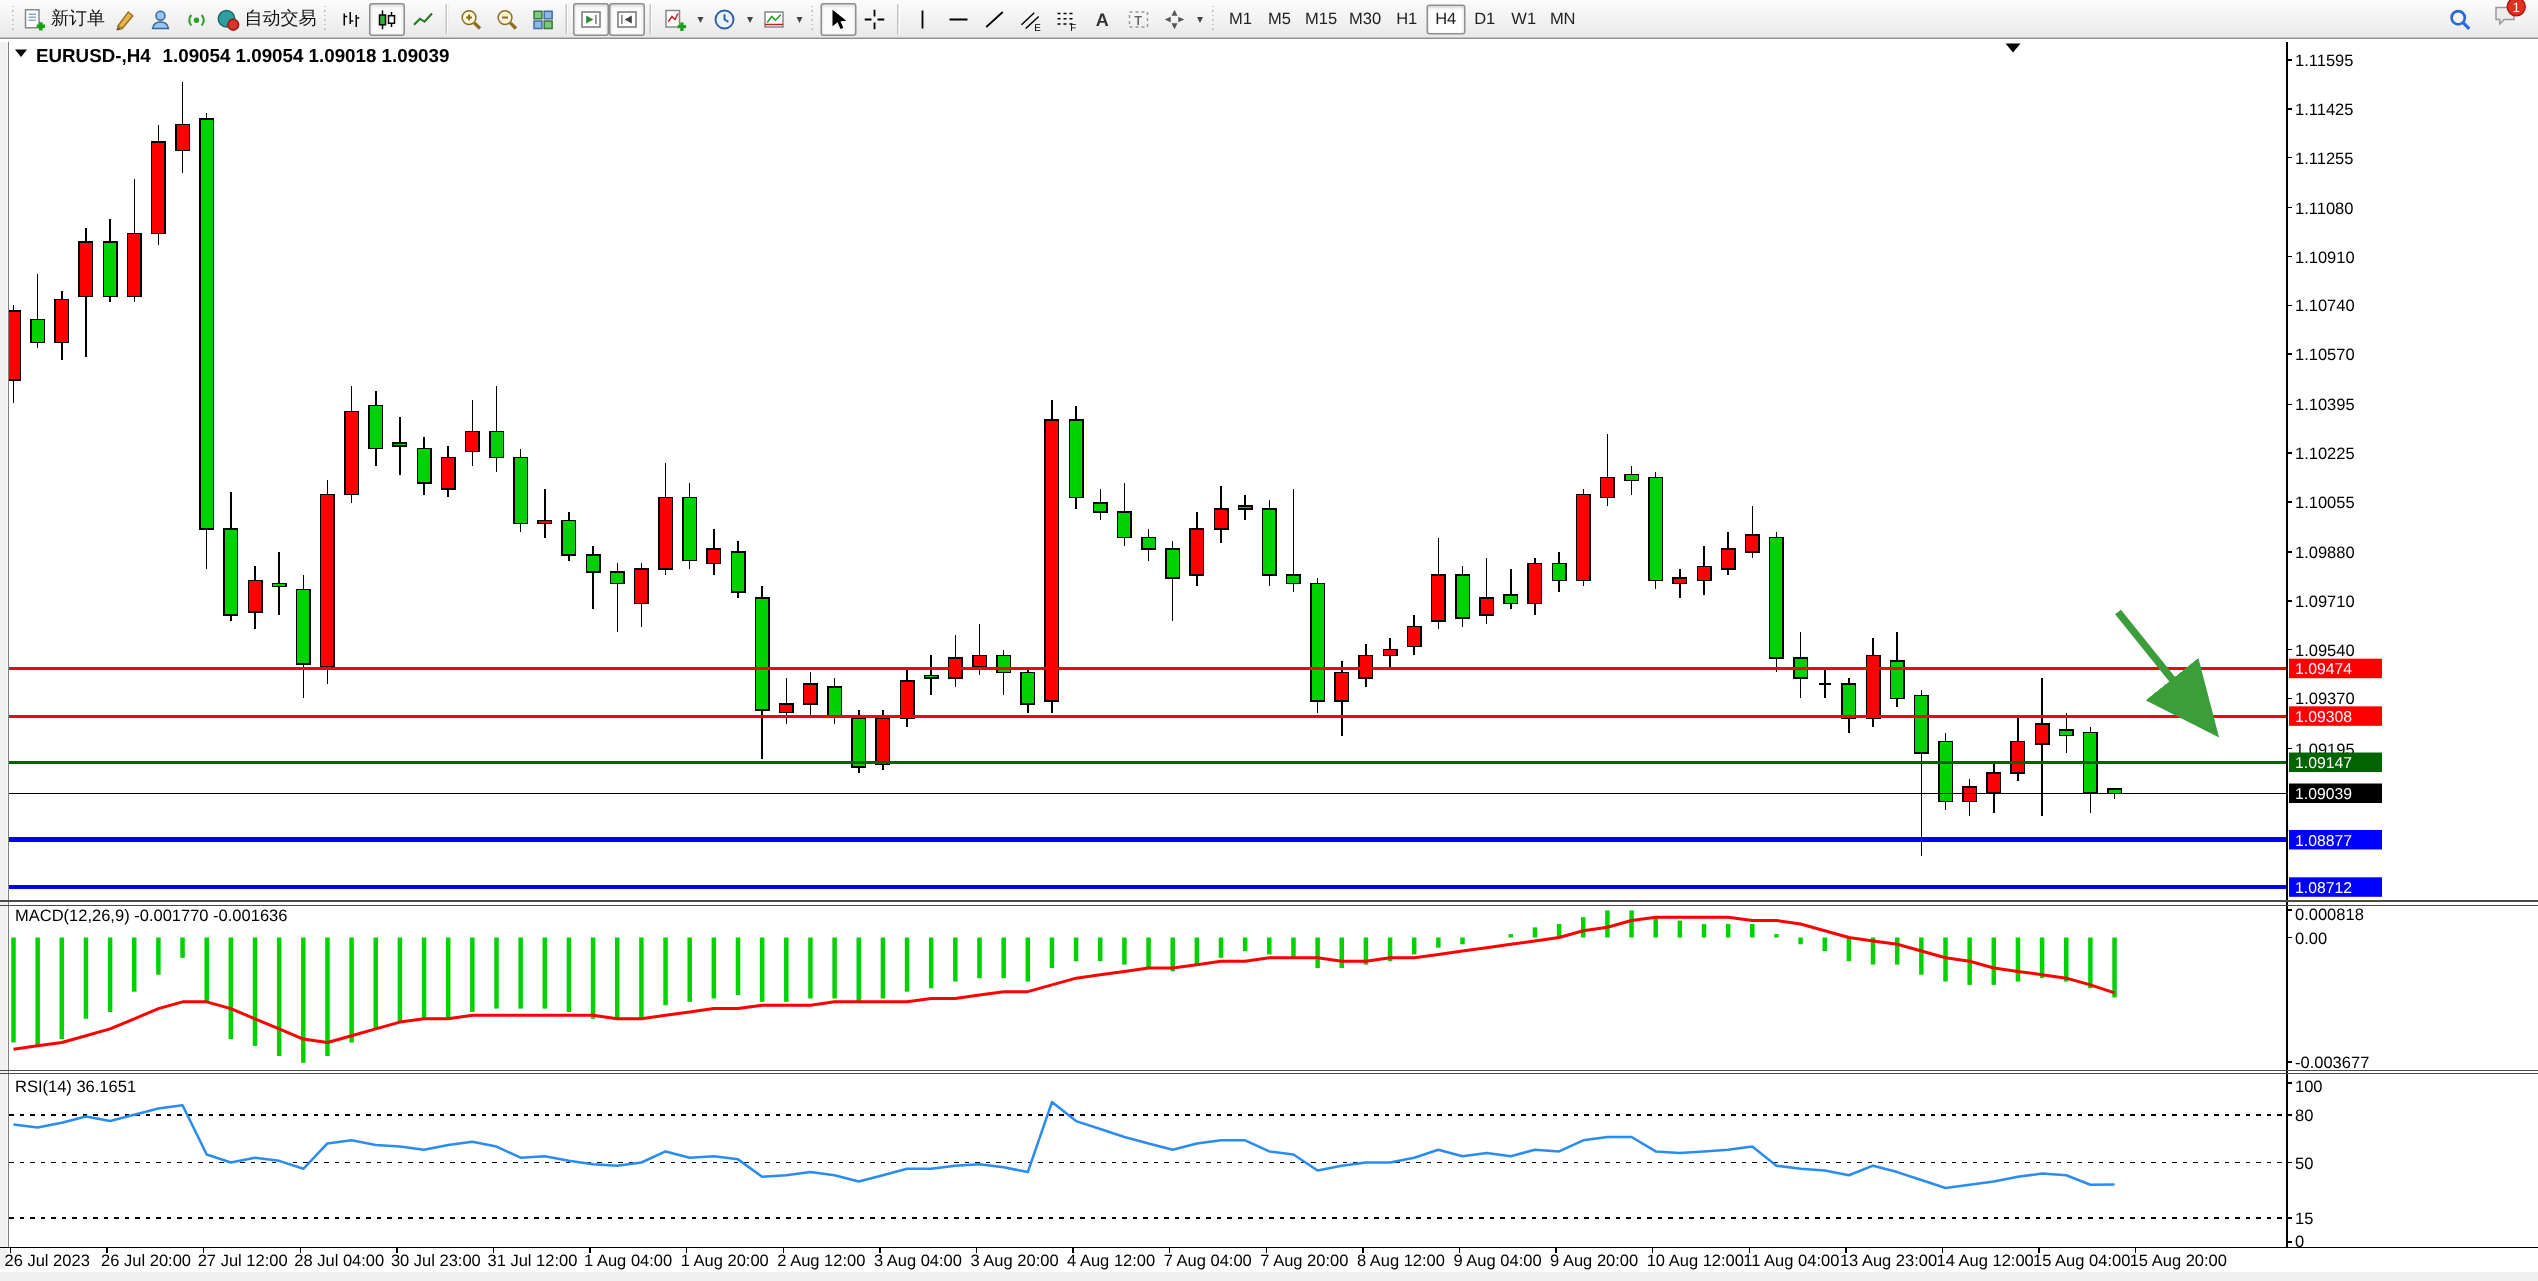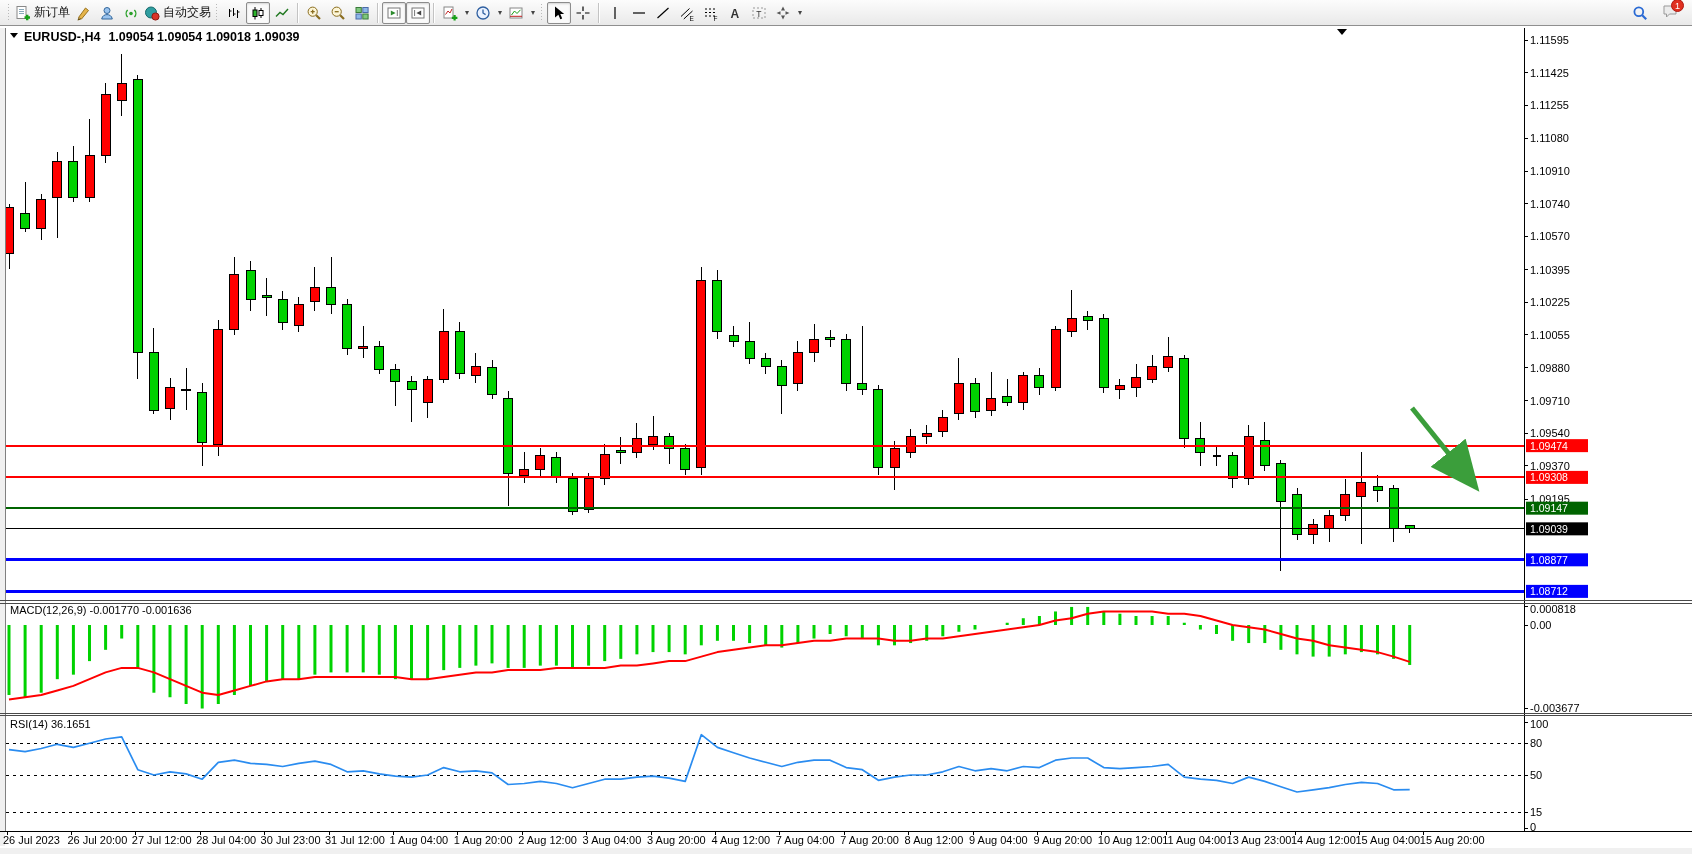--- a/index.html
+++ b/index.html
@@ -216,20 +216,32 @@
             <rect x="2" y="3" width="12" height="10" fill="none" stroke="#999" stroke-dasharray="2,2"></rect>
             <text x="5.2" y="11.5" font-size="8.5" fill="#333">T</text>
           </svg>
         </div>
         <div class="tbtn">
           <svg width="16" height="16" viewBox="0 0 16 16">
             <path d="M8 1.5 L10 5.5 L6 5.5 Z M8 14.5 L6 10.5 L10 10.5 Z M1.5 8 L5.5 6.2 L5.5 9.8 Z M14.5 8 L10.5 6.2 L10.5 9.8 Z" fill="#555"></path>
           </svg>
         </div>
         <span class="drop">▾</span>
+      </div>
+      <div class="tgroup">
+        <div class="grip"></div>
+        <div class="tf-btn">M1</div>
+        <div class="tf-btn">M5</div>
+        <div class="tf-btn">M15</div>
+        <div class="tf-btn">M30</div>
+        <div class="tf-btn">H1</div>
+        <div class="tf-btn active">H4</div>
+        <div class="tf-btn">D1</div>
+        <div class="tf-btn">W1</div>
+        <div class="tf-btn">MN</div>
       </div>
       <div id="right-icons">
         <div class="tbtn">
           <svg width="16" height="16" viewBox="0 0 16 16">
             <circle cx="6.8" cy="6.8" r="4.4" fill="none" stroke="#2a6ad4" stroke-width="1.8"></circle>
             <path d="M10.2 10.2 L14.2 14.2" stroke="#2a6ad4" stroke-width="2.2"></path>
           </svg>
         </div>
         <div id="chat-wrap"><svg width="16" height="16" viewBox="0 0 16 16">
             <path d="M2 3 h12 v8 h-6.5 l-3 3 v-3 h-2.5 Z" fill="#ececec" stroke="#999"></path>

